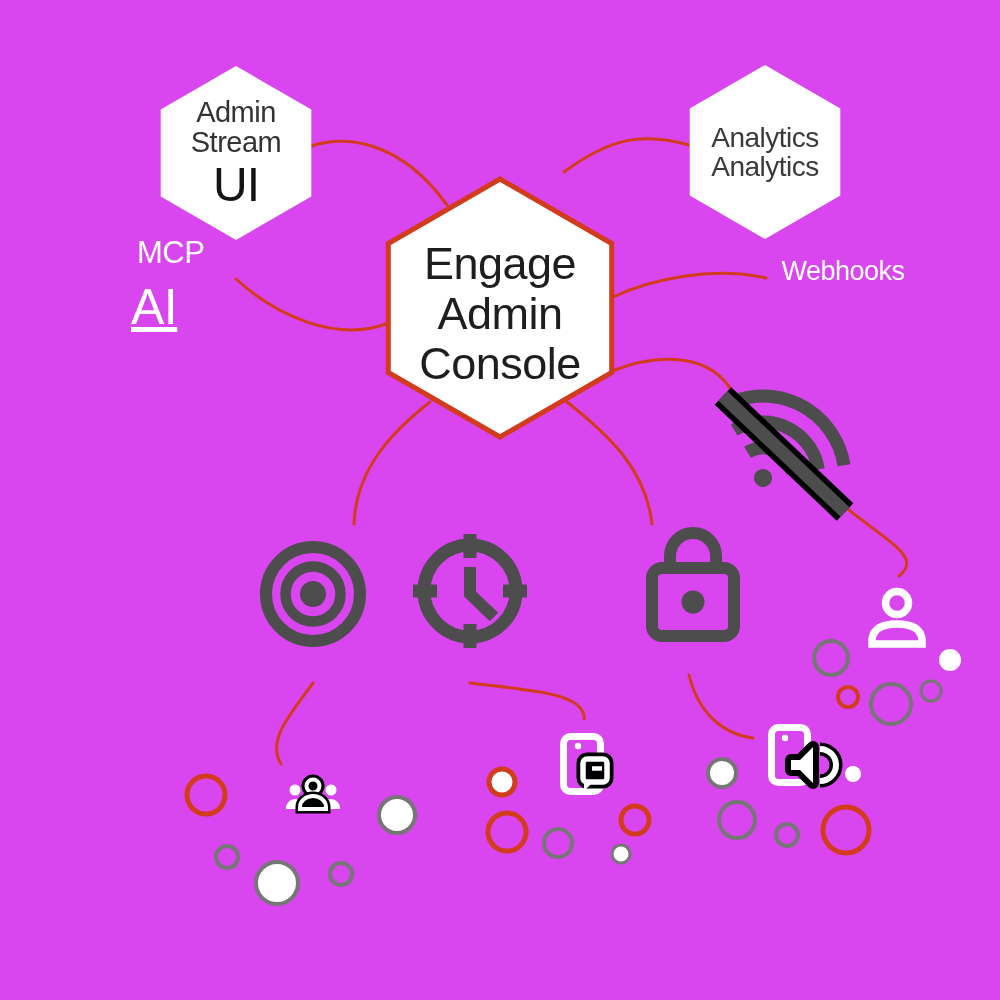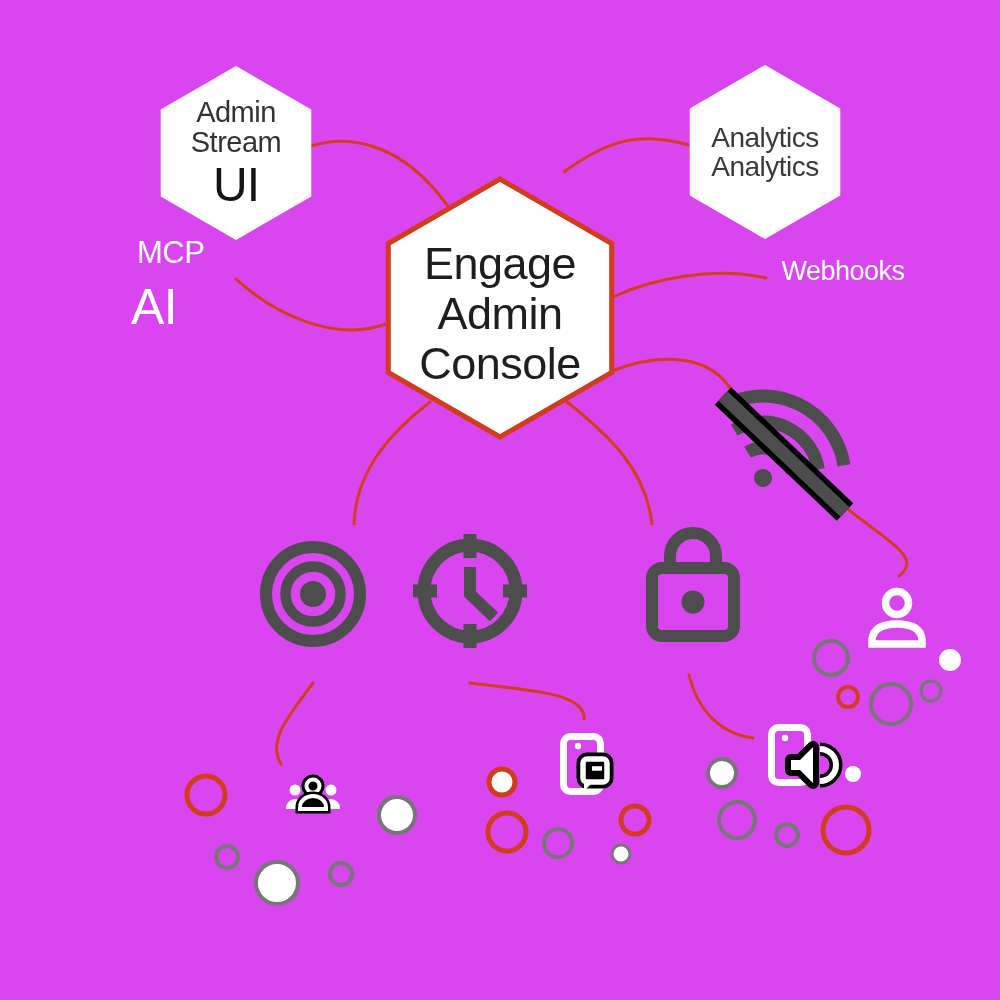--- a/index.html
+++ b/index.html
@@ -3,21 +3,21 @@
 <meta charset="utf-8">
 <style>
   html,body{margin:0;padding:0;background:#000;}
   .stage{position:relative;width:1000px;height:1000px;background:#d946ef;overflow:hidden;
          font-family:"Liberation Sans", sans-serif;}
   .stage svg{position:absolute;left:0;top:0;}
   .lbl{position:absolute;font-weight:300;text-align:center;letter-spacing:-0.5px;}
   .lbl-admin{left:126px;top:97px;width:220px;font-size:29px;line-height:30px;color:#333333;}
   .lbl-admin-ui{left:126px;top:160px;width:220px;font-size:48px;line-height:50px;color:#141414;font-weight:400;letter-spacing:-1px;}
   .lbl-mcp{left:137px;top:236px;width:120px;font-size:31px;line-height:33px;color:#ffffff;text-align:left;}
-  .lbl-ai{left:131px;top:281px;width:120px;font-size:50px;line-height:52px;color:#ffffff;text-align:left;font-weight:400;}
+  .lbl-ai{left:131px;top:281px;width:120px;font-size:50px;line-height:52px;color:#ffffff;text-align:left;font-weight:400;text-decoration:underline;}
   .lbl-dashboard{left:655px;top:123px;width:220px;font-size:28px;line-height:29px;color:#3a3a3a;}
   .lbl-enterprise{left:743px;top:257px;width:200px;font-size:27px;line-height:29px;color:#ffffff;}
   .lbl-center{left:380px;top:239px;width:240px;font-size:45px;line-height:50px;color:#1e1e1e;}
 </style>
 </head>
 <body>
 
 <div class="stage">
   <svg id="diagram-svg" width="1000" height="1000" viewBox="0 0 1000 1000">
       <path d="M308,147 C345,134 400,140 447,205" fill="none" stroke="#d23c1d" stroke-width="3" stroke-linecap="round"></path>

